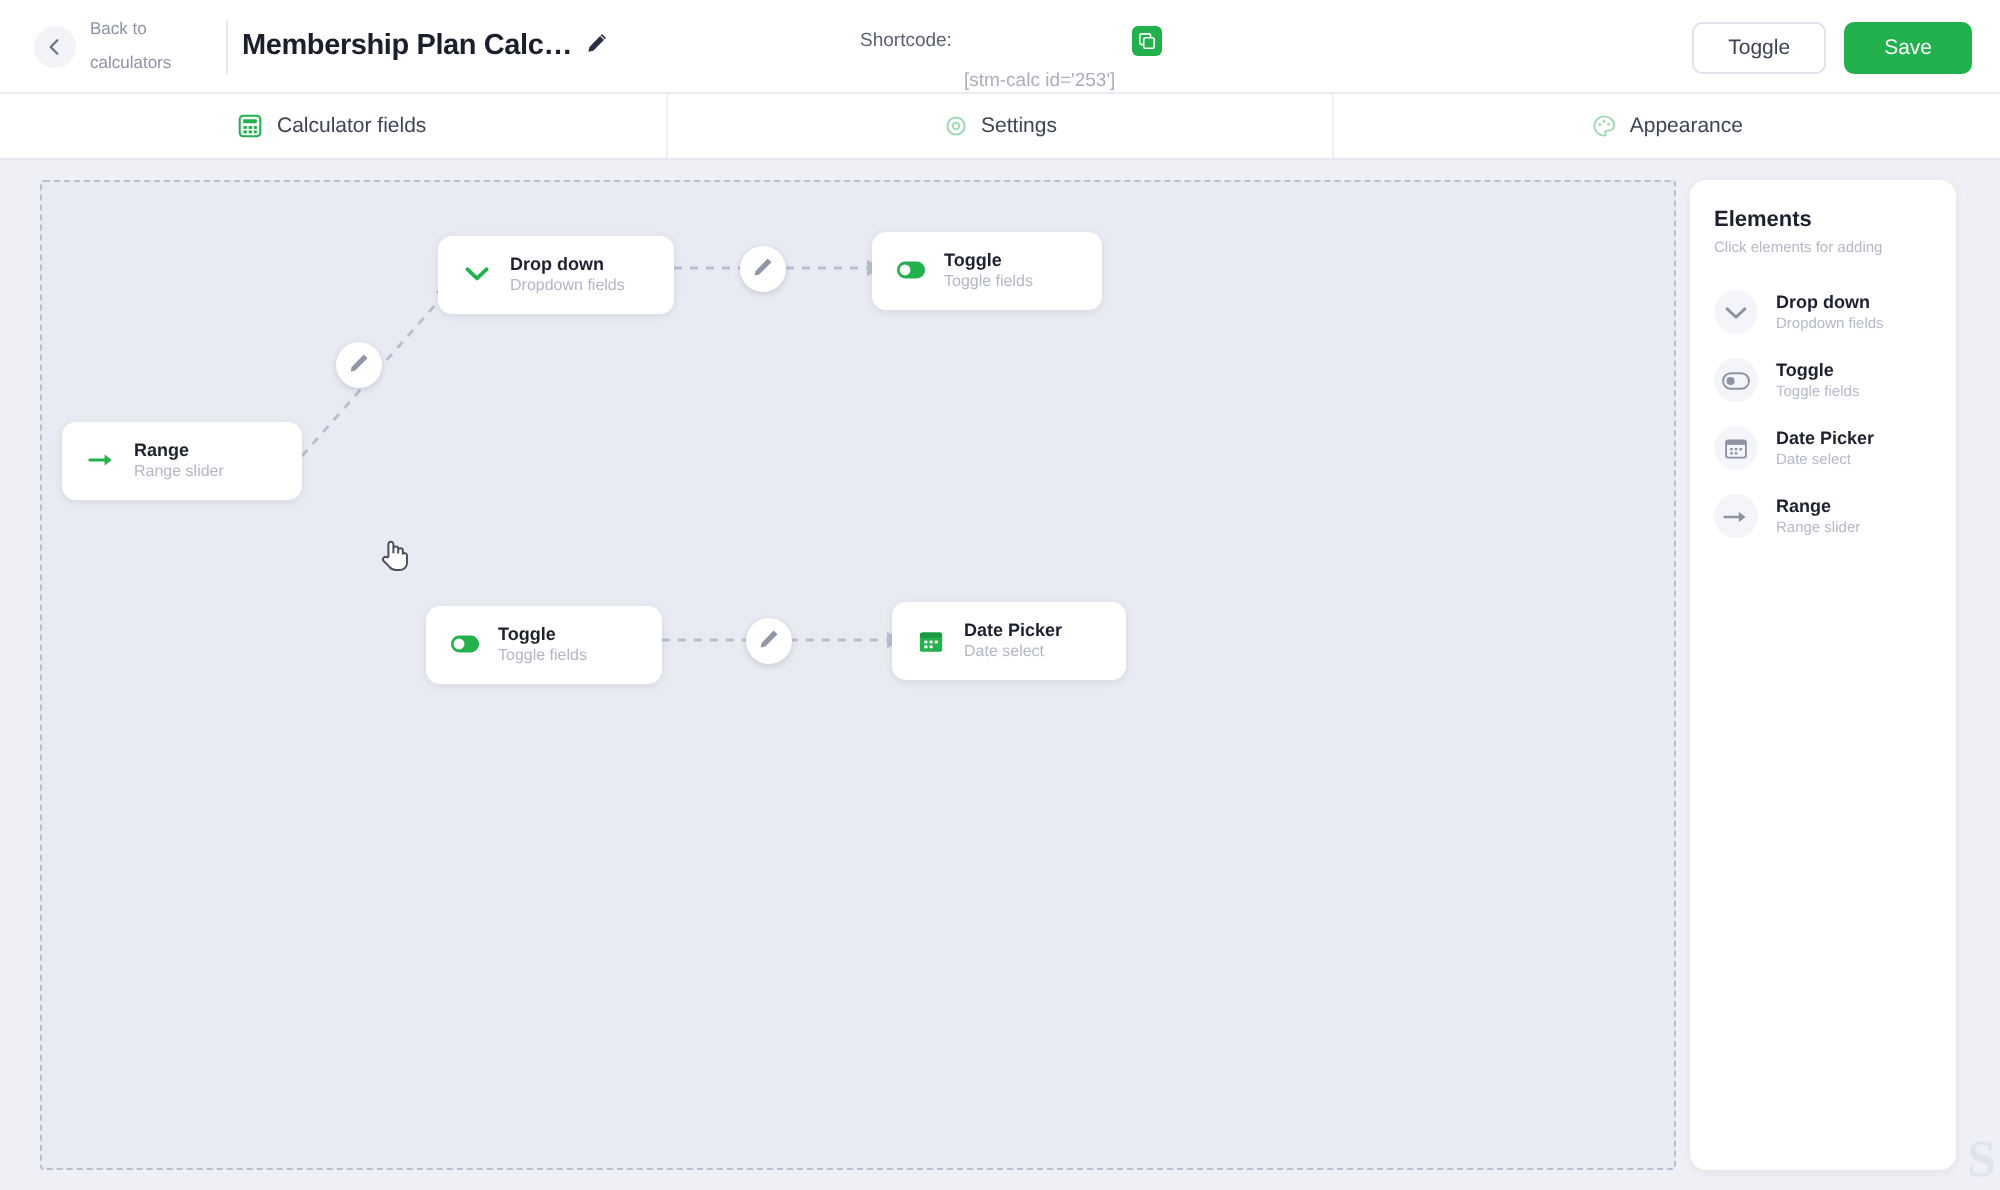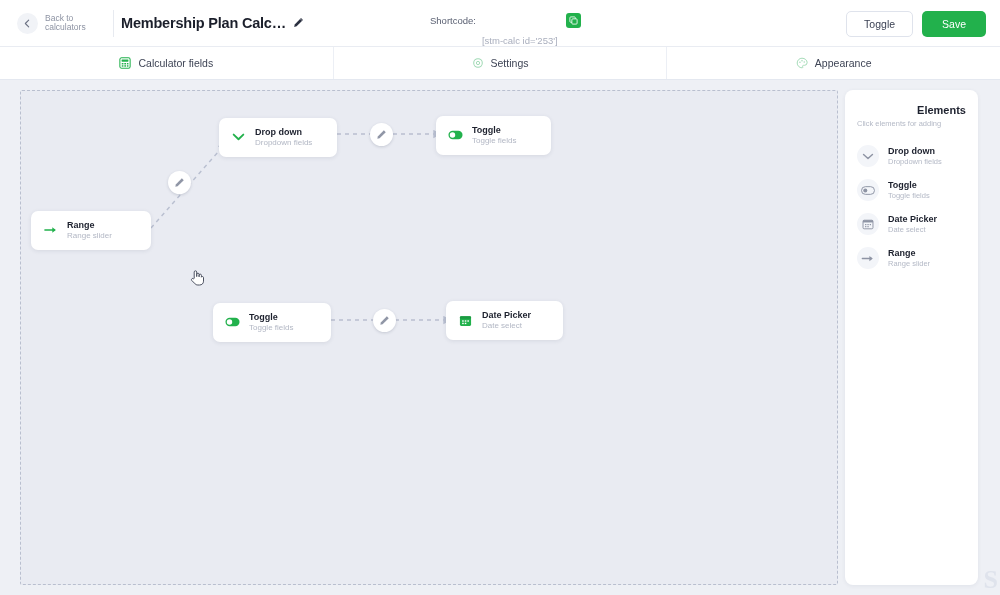--- a/index.html
+++ b/index.html
@@ -20,21 +20,21 @@
   .back-btn {
     display: flex; align-items: center; gap: 7px;
     margin-left: 17px; cursor: pointer;
   }
   .back-circle {
     width: 21px; height: 21px; border-radius: 50%;
     background: #f1f3f7; display: flex; align-items: center; justify-content: center;
   }
   .back-circle svg { display: block; }
   .back-label {
-    font-size: 8.5px; color: #8d93a3; line-height: 9px;
+    font-size: 8.5px; color: #8d93a3; line-height: 17px;
     max-width: 54px;
   }
   .divider-v { width: 1px; height: 27px; background: #e7eaf0; margin-left: 14px; }
   .title-wrap { display: flex; align-items: center; gap: 7px; margin-left: 7px; }
   .calc-title {
     font-size: 14.5px; font-weight: bold; color: #1b1f2b; letter-spacing: -0.2px;
     white-space: nowrap;
   }
   .pencil-title { cursor: pointer; display: block; }
 
@@ -112,21 +112,21 @@
 
   svg.links { position: absolute; left: 0; top: 0; width: 818px; height: 495px; overflow: visible; }
 
   
   .panel {
     position: absolute; left: 845px; top: 90px; width: 133px; height: 495px;
     background: #ffffff; border-radius: 8px;
     box-shadow: 0 1px 4px rgba(40,50,80,0.07);
     padding: 14px 12px;
   }
-  .panel-title { font-size: 11px; font-weight: bold; color: #1d212e; text-align: right; }
+  .panel-title { font-size: 11px; font-weight: bold; color: #1d212e; }
   .panel-sub { font-size: 7.5px; color: #b4b9c6; margin-top: 3px; }
   .panel-list { margin-top: 17px; }
   .panel-item {
     display: flex; align-items: center; gap: 9px; margin-bottom: 12px; cursor: pointer;
   }
   .panel-icon {
     width: 22px; height: 22px; border-radius: 50%; background: #f3f5f9;
     display: flex; align-items: center; justify-content: center; flex: 0 0 22px;
   }
   .panel-item-title { font-size: 9px; font-weight: bold; color: #1d212e; display: block; line-height: 1.2; }

